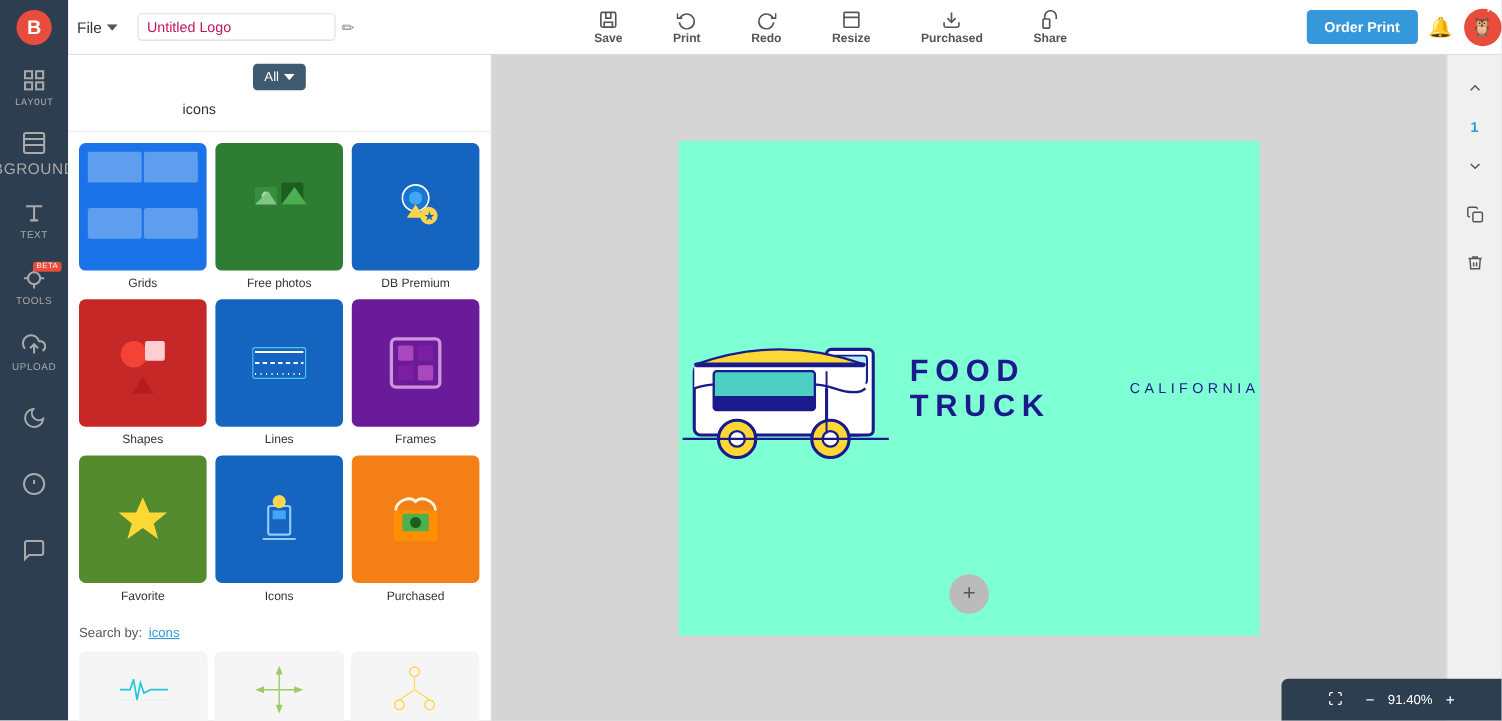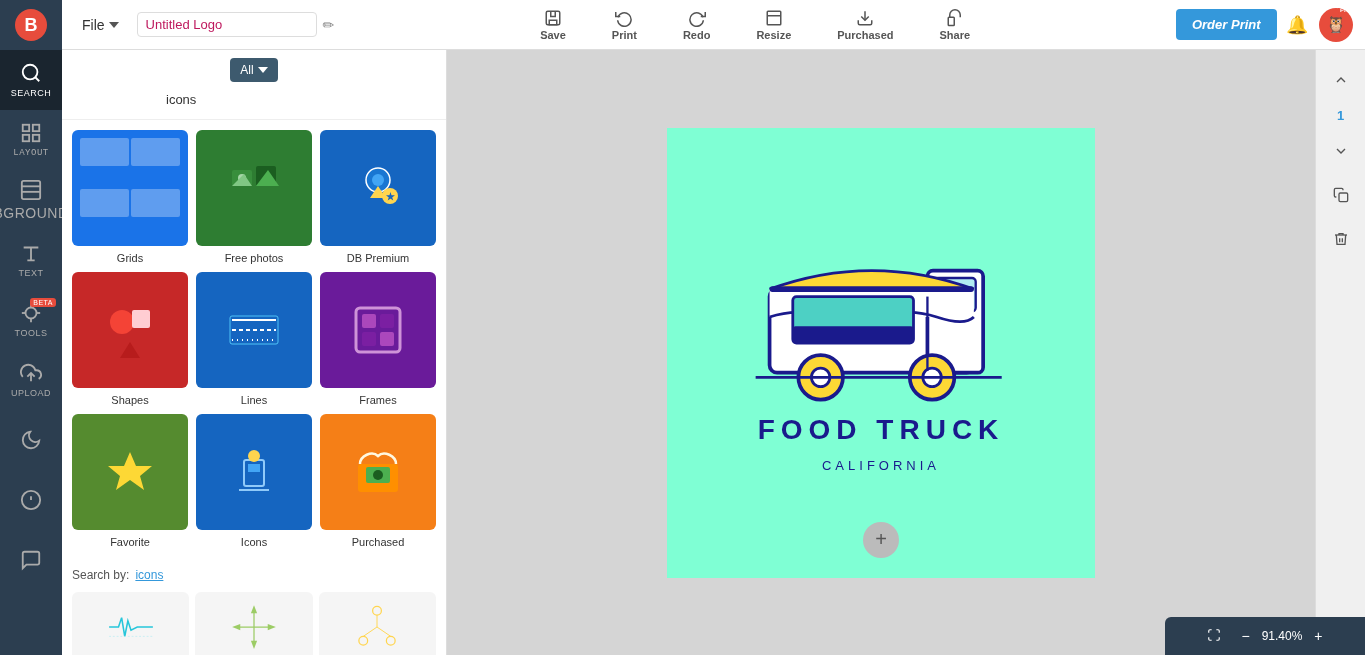--- a/index.html
+++ b/index.html
@@ -47,21 +47,21 @@
       background: #e74c3c; color: white; font-size: 7px;
       padding: 1px 3px; border-radius: 3px;
     }
 
     
     .topbar {
       position: absolute; top: 0; left: 62px; right: 0; height: 50px;
       background: white;
       display: flex; align-items: center;
       border-bottom: 1px solid #ddd;
-      padding: 0 12px;
+      padding: 0 0;
       z-index: 10;
     }
     .file-menu {
       display: flex; align-items: center; gap: 4px;
       font-size: 14px; font-weight: 500; cursor: pointer; padding: 4px 8px;
       border-radius: 4px; color: #333;
     }
     .doc-title-input {
       margin-left: 10px;
       border: 1px solid #ddd; border-radius: 4px;
@@ -73,21 +73,21 @@
     }
     .toolbar-btn {
       display: flex; flex-direction: column; align-items: center; gap: 2px;
       cursor: pointer; color: #555; font-size: 11px; padding: 4px 8px;
       border-radius: 4px;
     }
     .toolbar-btn svg { width: 18px; height: 18px; }
     .topbar-right { display: flex; align-items: center; gap: 10px; }
     .order-print-btn {
       background: #3498db; color: white; border: none; border-radius: 4px;
-      padding: 8px 16px; font-size: 13px; font-weight: 600; cursor: pointer; font-style: italic;
+      padding: 8px 16px; font-size: 13px; font-weight: 600; cursor: pointer;
     }
     .notif-icon { font-size: 18px; color: #555; cursor: pointer; }
     .user-avatar {
       width: 34px; height: 34px; border-radius: 50%; overflow: hidden; cursor: pointer;
       background: #e74c3c; display: flex; align-items: center; justify-content: center;
       position: relative;
     }
     .pro-badge {
       position: absolute; top: -2px; right: -2px;
       background: #e74c3c; color: white; font-size: 6px; padding: 1px 2px;
@@ -154,23 +154,23 @@
     .main-area {
       position: absolute; top: 50px; left: 447px; right: 50px; bottom: 0;
       background: #d5d5d5; display: flex; align-items: center; justify-content: center;
       overflow: hidden;
     }
 
     .canvas-wrapper {
       position: relative;
     }
     .canvas-bg {
-      width: 428px; height: 450px;
+      width: 528px; height: 450px;
       background: #7fffd4;
-      display: flex; flex-direction: column; align-items: center; justify-content: center;
+      display: flex; flex-direction: row; align-items: center; justify-content: center;
       gap: 12px;
     }
     .food-truck-svg { width: 260px; height: 170px; }
     .canvas-title {
       font-family: 'Arial', sans-serif;
       font-size: 28px;
       font-weight: 700;
       letter-spacing: 6px;
       color: #1a1a8c;
       text-transform: uppercase;
@@ -289,27 +289,20 @@
     </div>
   </div>
 </div>
 
 <div class="sidebar-nav">
   <div class="sidebar-logo">
     <div class="logo-circle">
       <span>B</span>
     </div>
   </div>
-  <div class="nav-item active">
-    <svg viewBox="0 0 24 24" fill="none" stroke="white" stroke-width="2">
-        <circle cx="11" cy="11" r="8"></circle>
-        <line x1="21" y1="21" x2="16.65" y2="16.65"></line>
-      </svg>
-    <span style="color:white;font-size:9px;letter-spacing:0.5px;">SEARCH</span>
-  </div>
   <div class="nav-item">
     <svg viewBox="0 0 24 24" fill="none" stroke="#aaa" stroke-width="2">
         <rect x="3" y="3" width="7" height="7"></rect>
         <rect x="14" y="3" width="7" height="7"></rect>
         <rect x="3" y="14" width="7" height="7"></rect>
         <rect x="14" y="14" width="7" height="7"></rect>
       </svg>
     <span style="color:#aaa;font-size:9px;font-family:Liberation Mono, monospace;">LAYOUT</span>
   </div>
   <div class="nav-item">

